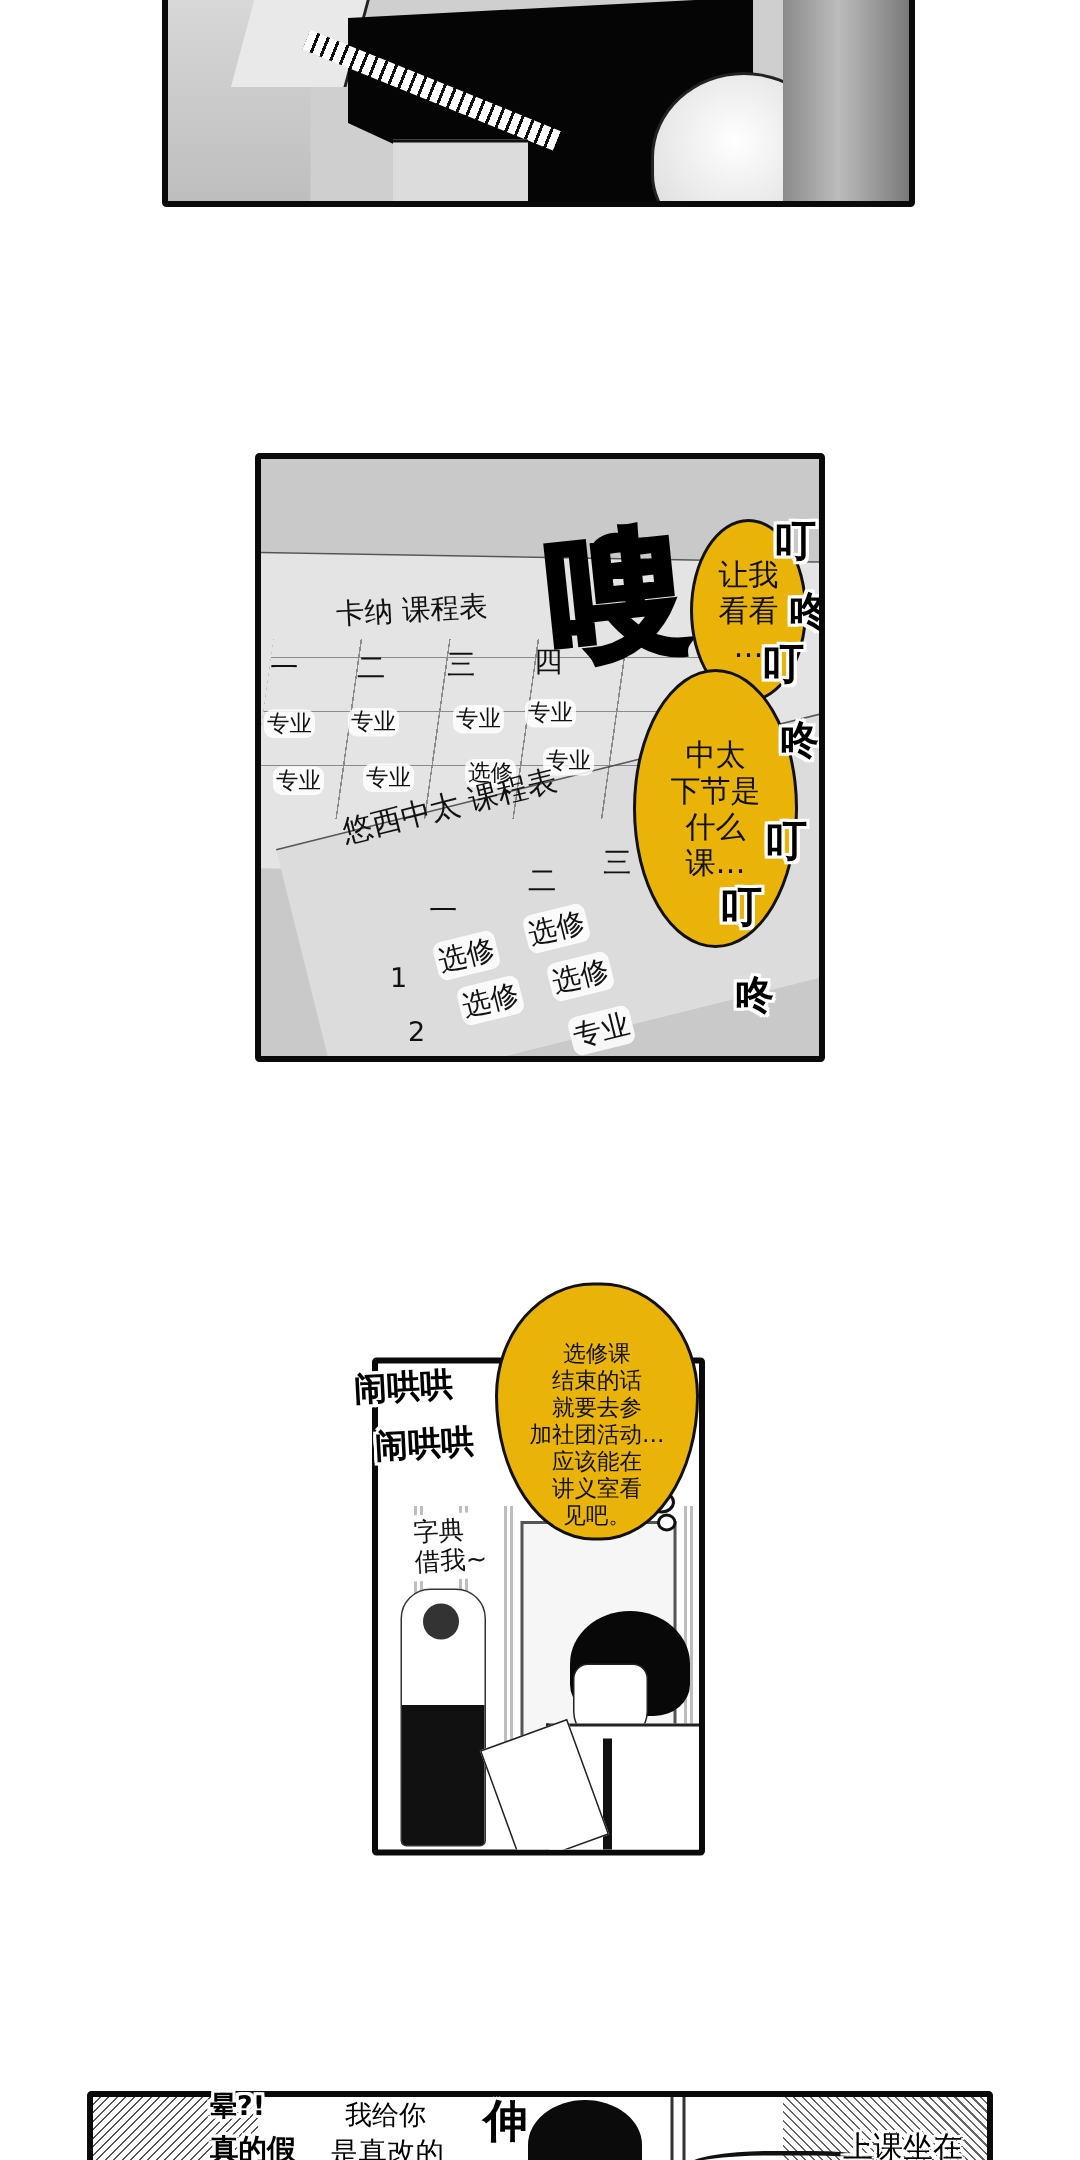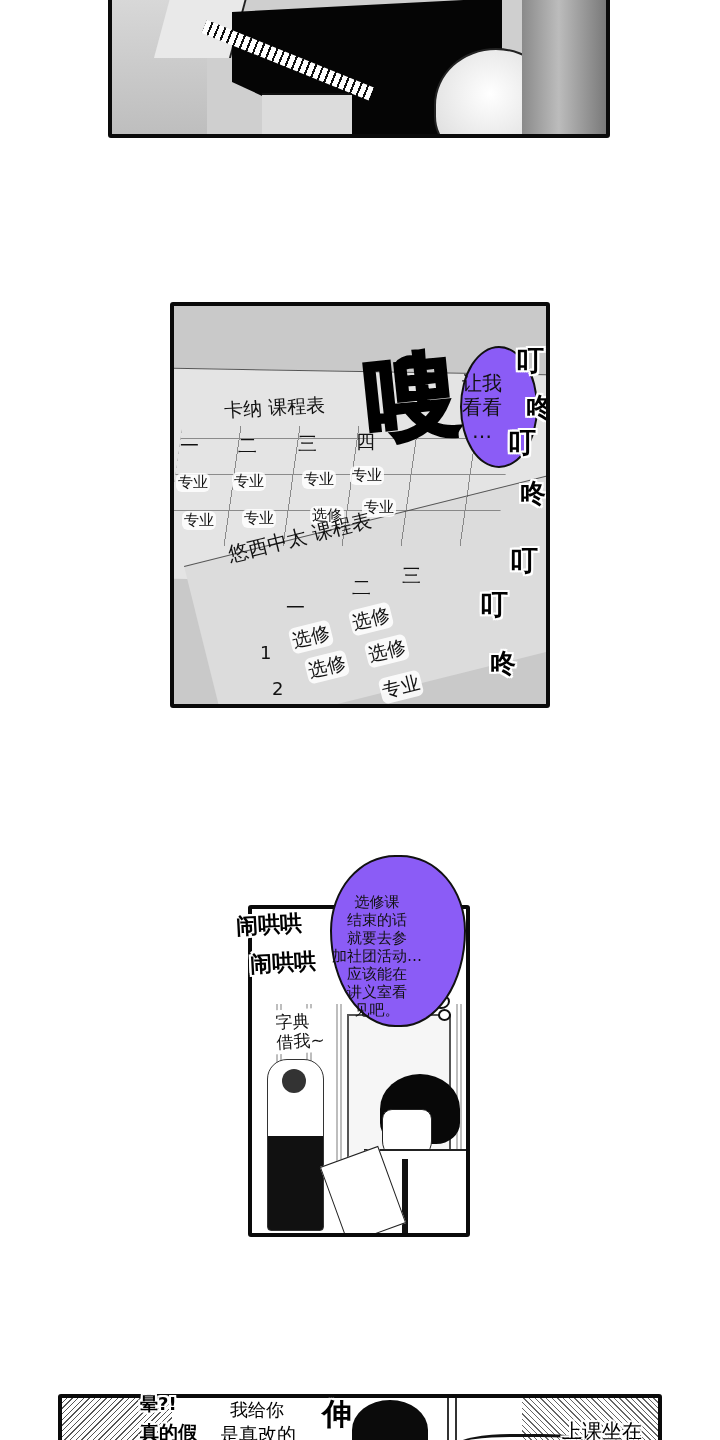--- a/index.html
+++ b/index.html
@@ -2,22 +2,22 @@
 <html><head>
   <meta charset="utf-8">
   <style>
     html, body { margin:0; padding:0; background:#ffffff; }
     body { width:720px; height:1440px; position:relative; overflow:hidden; font-family:"DejaVu Sans", sans-serif; }
     .panel { position:absolute; border:4px solid #0a0a0a; border-radius:3px; overflow:hidden; box-sizing:border-box; }
     .abs { position:absolute; }
     .txt { position:absolute; color:#111; font-family:"DejaVu Sans", sans-serif; line-height:1.18; }
     .sfx { position:absolute; font-family:"DejaVu Sans", sans-serif; font-weight:bold; color:#000;
            text-shadow: 2px 0 #fff, -2px 0 #fff, 0 2px #fff, 0 -2px #fff, 2px 2px #fff, -2px -2px #fff, 2px -2px #fff, -2px 2px #fff; }
-    .bubble { position:absolute; background:#8b5cf6; border:2px solid #111; border-radius:50%; box-sizing:border-box;
-              display:flex; align-items:center; text-align:center; }
+    .bubble { position:absolute; background:#eab308; border:2px solid #111; border-radius:50%; box-sizing:border-box;
+              display:flex; align-items:center; justify-content:center; text-align:center; }
     .bubble .btxt { font-size:20px; line-height:1.2; color:#111; white-space:pre-line; }
     .cell { position:absolute; font-size:15px; color:#111; background:rgba(255,255,255,0.85); border-radius:6px; padding:0 2px; }
     .big { font-size:19px; }
   </style>
 </head>
 <body>
 
 <div class="panel" style="left:108px; top:-6px; width:502px; height:144px; background:#cfcfcf;">
 
   <div class="abs" style="left:0; top:0; width:95px; height:140px; background:linear-gradient(180deg,#d8d8d8,#bdbdbd);"></div>
@@ -73,20 +73,26 @@
   <div class="cell big" style="left:206px; top:368px; transform:rotate(-14deg);">专业</div>
 
   <div class="abs" style="left:192px; top:30px; font-size:92px; font-weight:bold; color:#fff; -webkit-text-stroke:4px #000; transform:rotate(-6deg); font-family:'DejaVu Sans',sans-serif;">嗖</div>
 
   <div class="bubble" style="left:286px; top:40px; width:78px; height:122px;">
     <span class="btxt">让我
 看看
 …</span>
   </div>
 
+  <div class="bubble" style="left:248px; top:140px; width:110px; height:186px;">
+    <span class="btxt">中太
+下节是
+什么
+课…</span>
+  </div>
 
   <div class="sfx" style="left:342px; top:36px; font-size:28px;">叮</div>
   <div class="sfx" style="left:352px; top:84px; font-size:26px;">咚</div>
   <div class="sfx" style="left:334px; top:118px; font-size:28px;">叮</div>
   <div class="sfx" style="left:346px; top:170px; font-size:26px;">咚</div>
   <div class="sfx" style="left:336px; top:236px; font-size:28px;">叮</div>
   <div class="sfx" style="left:306px; top:280px; font-size:28px;">叮</div>
   <div class="sfx" style="left:316px; top:340px; font-size:26px;">咚</div>
 </div>
 

